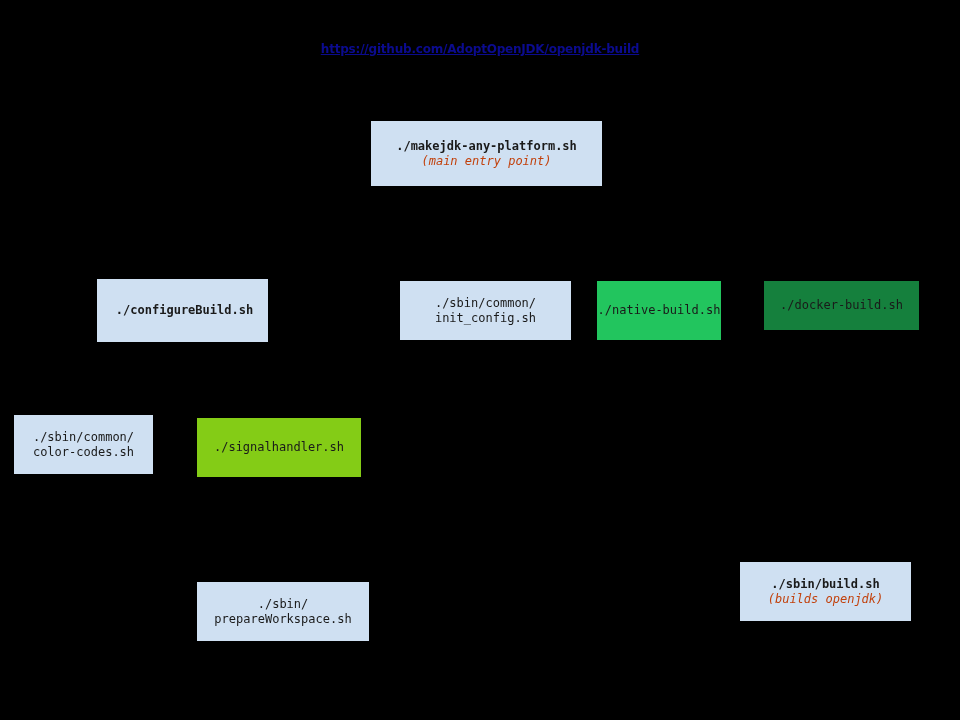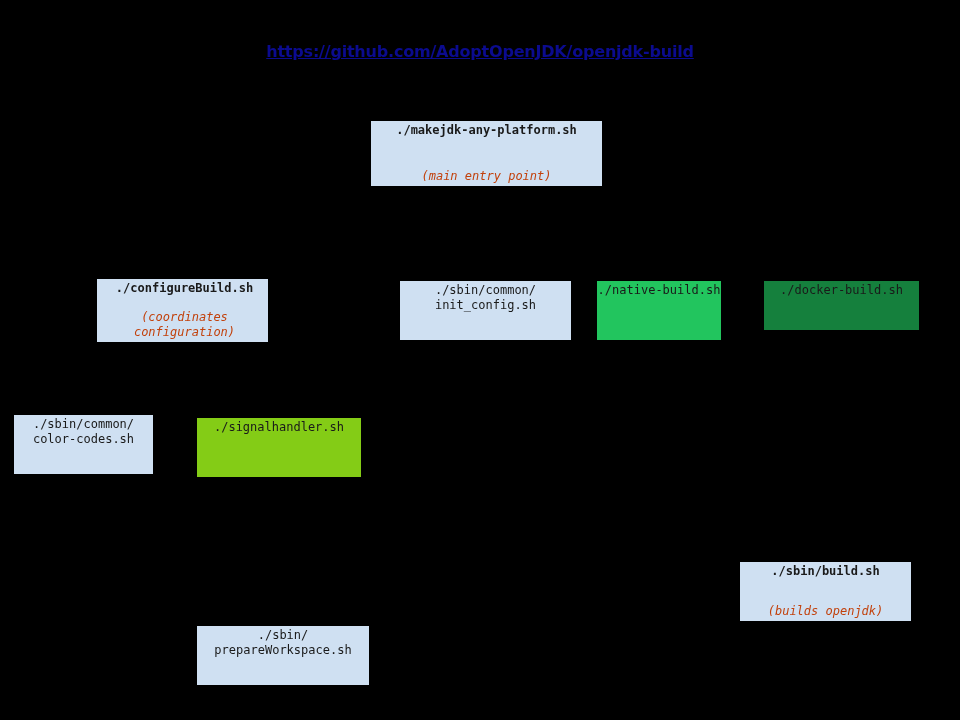--- a/index.html
+++ b/index.html
@@ -17,37 +17,37 @@
   }
 
   
   .title-link {
     position: absolute;
     left: 0;
     top: 42px;
     width: 960px;
     text-align: center;
     font-family: "DejaVu Sans", "Liberation Sans", sans-serif;
-    font-size: 16px;
+    font-size: 12px;
     font-weight: bold;
     color: #0b0b8f;
     text-decoration: underline;
     letter-spacing: -0.2px;
     white-space: nowrap;
   }
 
   
   .node {
     position: absolute;
     background: #cfe0f2;
     box-sizing: border-box;
     display: flex;
     flex-direction: column;
     align-items: center;
-    justify-content: space-between;
+    justify-content: center;
     text-align: center;
     color: #1a1a1a;
     font-family: "DejaVu Sans Mono", "Liberation Mono", monospace;
     font-size: 12px;
     line-height: 15px;
     padding: 2px 4px;
   }
   .node .primary {
     white-space: pre;
   }
@@ -67,41 +67,39 @@
 
   <a class="title-link" href="#">https://github.com/AdoptOpenJDK/openjdk-build</a>
 
   <div id="nodes-layer">
       <div class="node" style="left: 371px; top: 121px; width: 231px; height: 65px; background: rgb(207, 224, 242);">
         <div class="primary bold">./makejdk-any-platform.sh</div>
         <div class="sub">(main entry point)</div>
       </div>
       <div class="node" style="left: 97px; top: 279px; width: 171px; height: 63px; background: rgb(207, 224, 242); padding-left: 8px;">
         <div class="primary bold">./configureBuild.sh</div>
-        <div class="sub">(coordinates
-configuration)</div>
       </div>
       <div class="node" style="left: 400px; top: 281px; width: 171px; height: 59px; background: rgb(207, 224, 242);">
         <div class="primary">./sbin/common/
 init_config.sh</div>
       </div>
       <div class="node" style="left: 597px; top: 281px; width: 124px; height: 59px; background: #22c55e;">
         <div class="primary">./native-build.sh</div>
       </div>
       <div class="node" style="left: 764px; top: 281px; width: 155px; height: 49px; background: #15803d;">
         <div class="primary">./docker-build.sh</div>
       </div>
       <div class="node" style="left: 14px; top: 415px; width: 139px; height: 59px; background: rgb(207, 224, 242);">
         <div class="primary">./sbin/common/
 color-codes.sh</div>
       </div>
       <div class="node" style="left: 197px; top: 418px; width: 164px; height: 59px; background: #84cc16;">
         <div class="primary">./signalhandler.sh</div>
       </div>
-      <div class="node" style="left: 197px; top: 582px; width: 172px; height: 59px; background: rgb(207, 224, 242); margin-top: 44px;">
+      <div class="node" style="left: 197px; top: 582px; width: 172px; height: 59px; background: rgb(207, 224, 242);">
         <div class="primary">./sbin/
 prepareWorkspace.sh</div>
       </div>
       <div class="node" style="left: 740px; top: 562px; width: 171px; height: 59px; background: rgb(207, 224, 242);">
         <div class="primary bold">./sbin/build.sh</div>
         <div class="sub">(builds openjdk)</div>
       </div>
     </div>
 
 </div>

